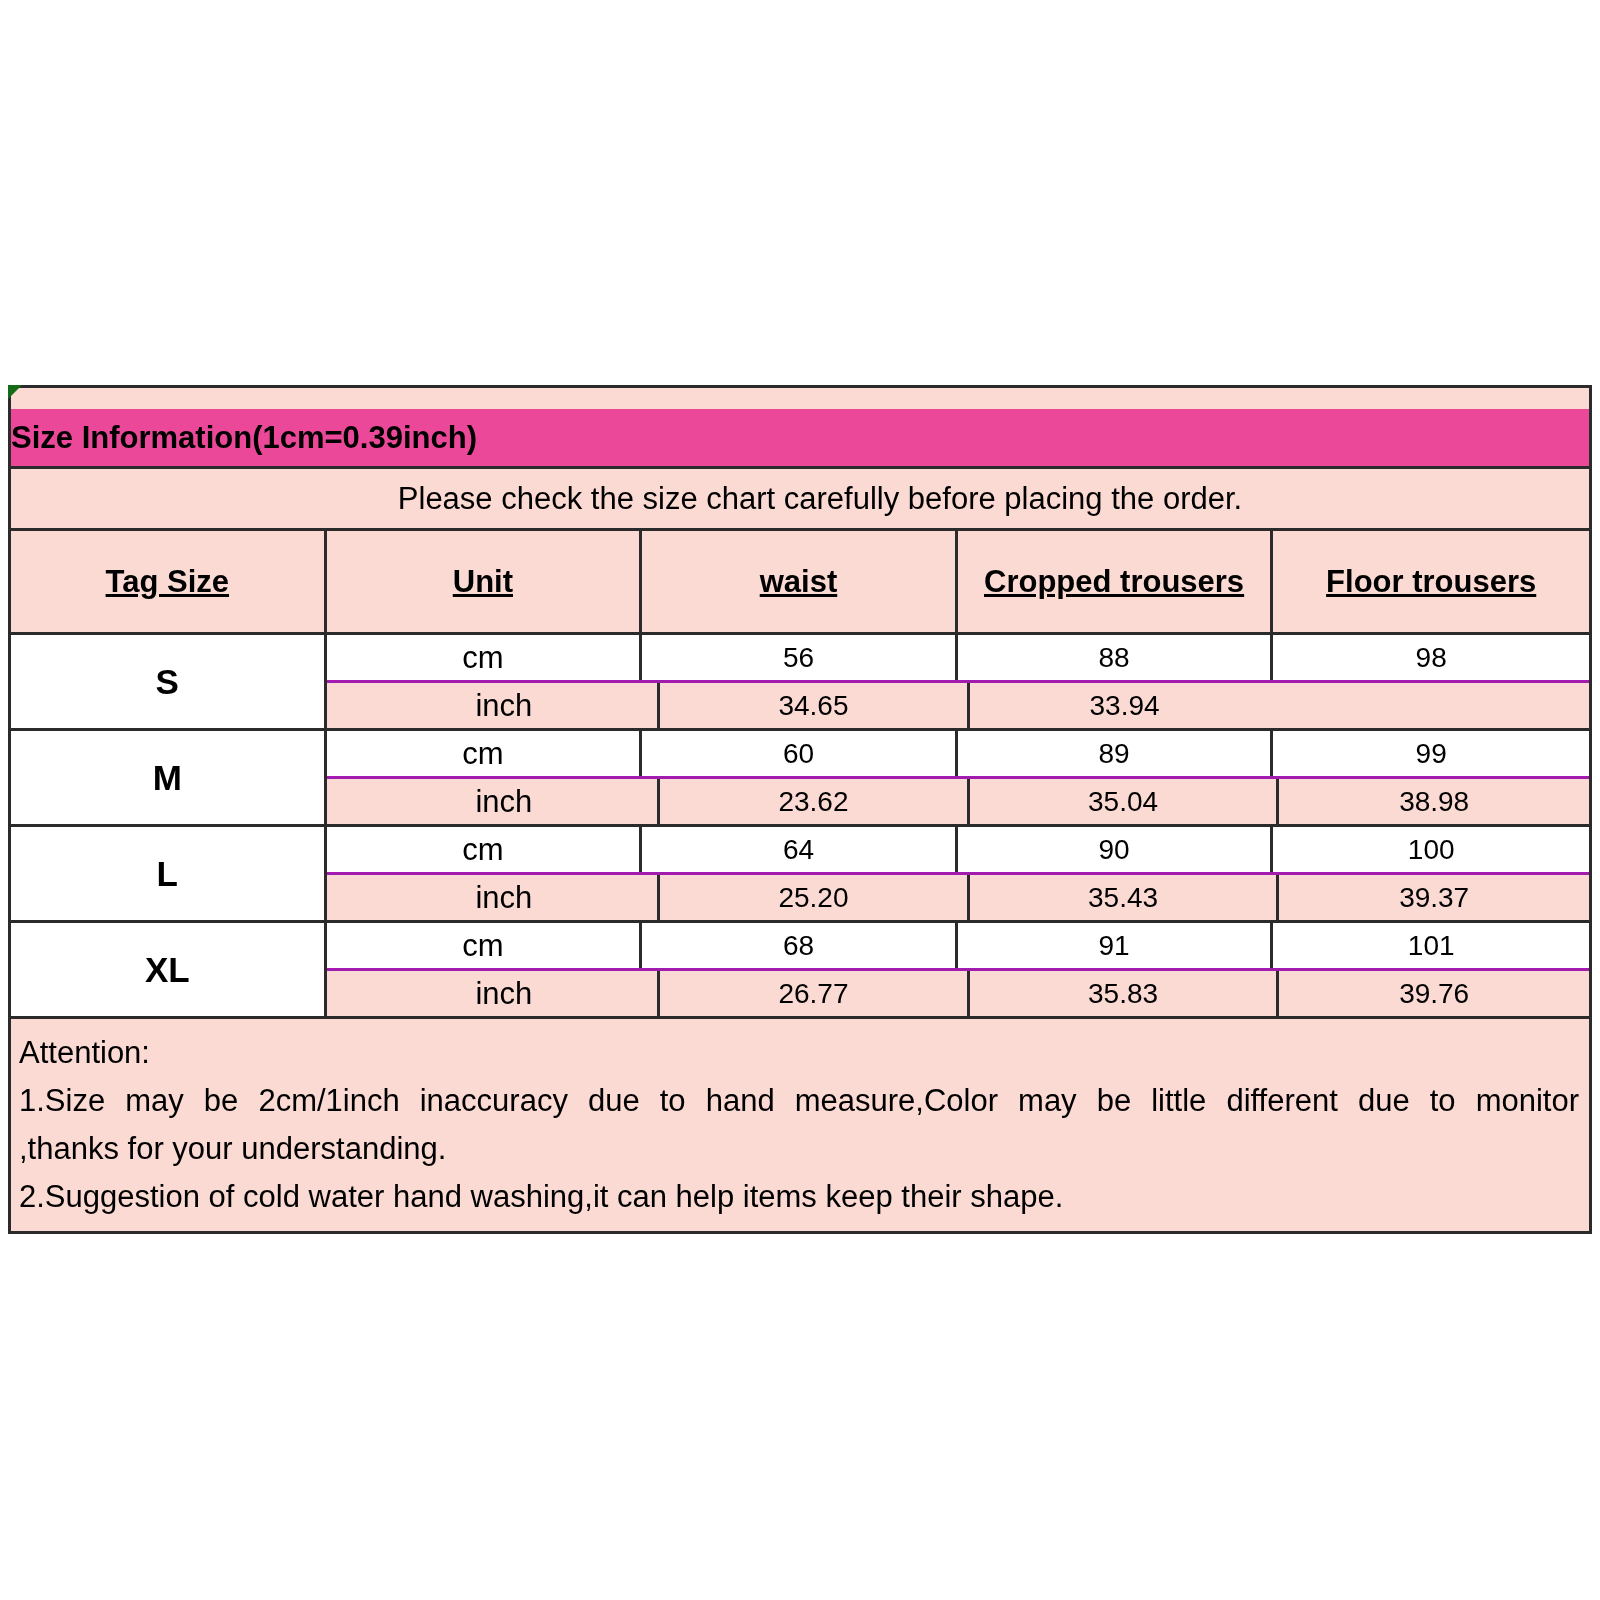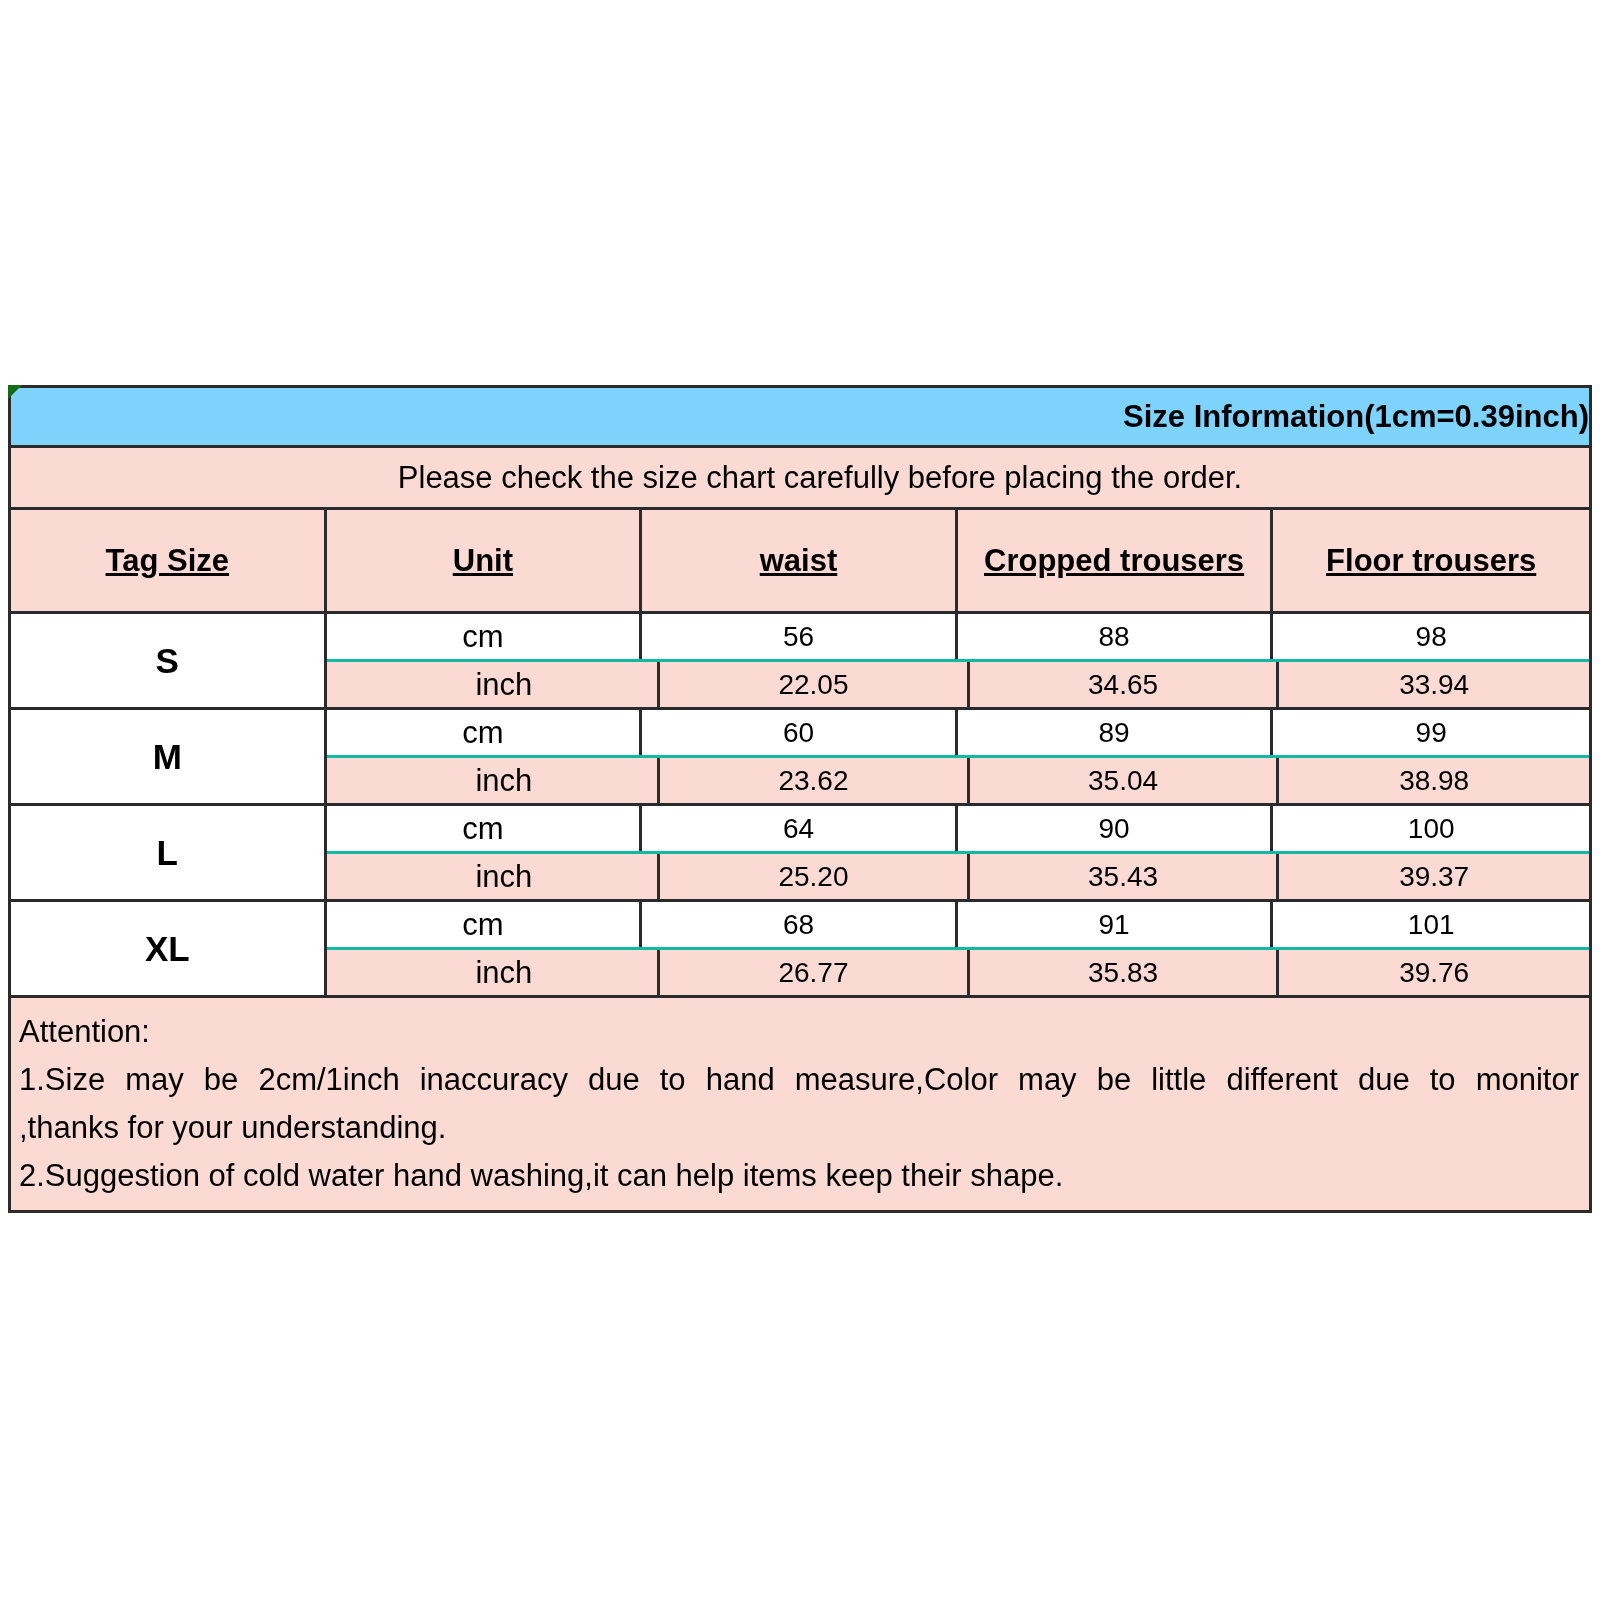--- a/index.html
+++ b/index.html
@@ -33,24 +33,25 @@
     height: 0;
     border-top: 14px solid #156b15;
     border-right: 14px solid transparent;
     z-index: 5;
   }
   .row-title {
     height: 57px;
     border-bottom: 3px solid #2b2b2b;
     display: flex;
     align-items: center;
-    justify-content: flex-end;
+    justify-content: flex-start;
     font-weight: bold;
     font-size: 31px;
-    background: #7dd3fc;
+    background: #ec4899;
+    margin-top: 21px;
   }
   .row-subtitle {
     height: 59px;
     border-bottom: 3px solid #2b2b2b;
     display: flex;
     align-items: center;
     justify-content: center;
     font-size: 31px;
     background: #fbdad3;
     padding-left: 40px;
@@ -88,21 +89,21 @@
     align-items: center;
     justify-content: center;
     font-weight: bold;
     font-size: 35px;
   }
   .group-right { width: 80%; }
   .sub-row {
     display: flex;
     height: 45px;
   }
-  .sub-row.cm { background: #ffffff; border-bottom: 3px solid #14b8a6; }
+  .sub-row.cm { background: #ffffff; border-bottom: 3px solid #a21caf; }
   .sub-row.inch { background: #fbdad3; padding-left: 24px; }
   .sub-row .cell {
     box-sizing: border-box;
     width: 25%;
     display: flex;
     align-items: center;
     justify-content: center;
     border-right: 3px solid #2b2b2b;
     font-size: 28px;
   }
@@ -149,21 +150,20 @@
       <div class="size-cell">S</div>
       <div class="group-right">
         <div class="sub-row cm">
           <div class="cell unit">cm</div>
           <div class="cell">56</div>
           <div class="cell">88</div>
           <div class="cell">98</div>
         </div>
         <div class="sub-row inch">
           <div class="cell unit">inch</div>
-          <div class="cell">22.05</div>
           <div class="cell">34.65</div>
           <div class="cell">33.94</div>
         </div>
       </div>
     </div>
 
     <div class="size-group">
       <div class="size-cell">M</div>
       <div class="group-right">
         <div class="sub-row cm">

